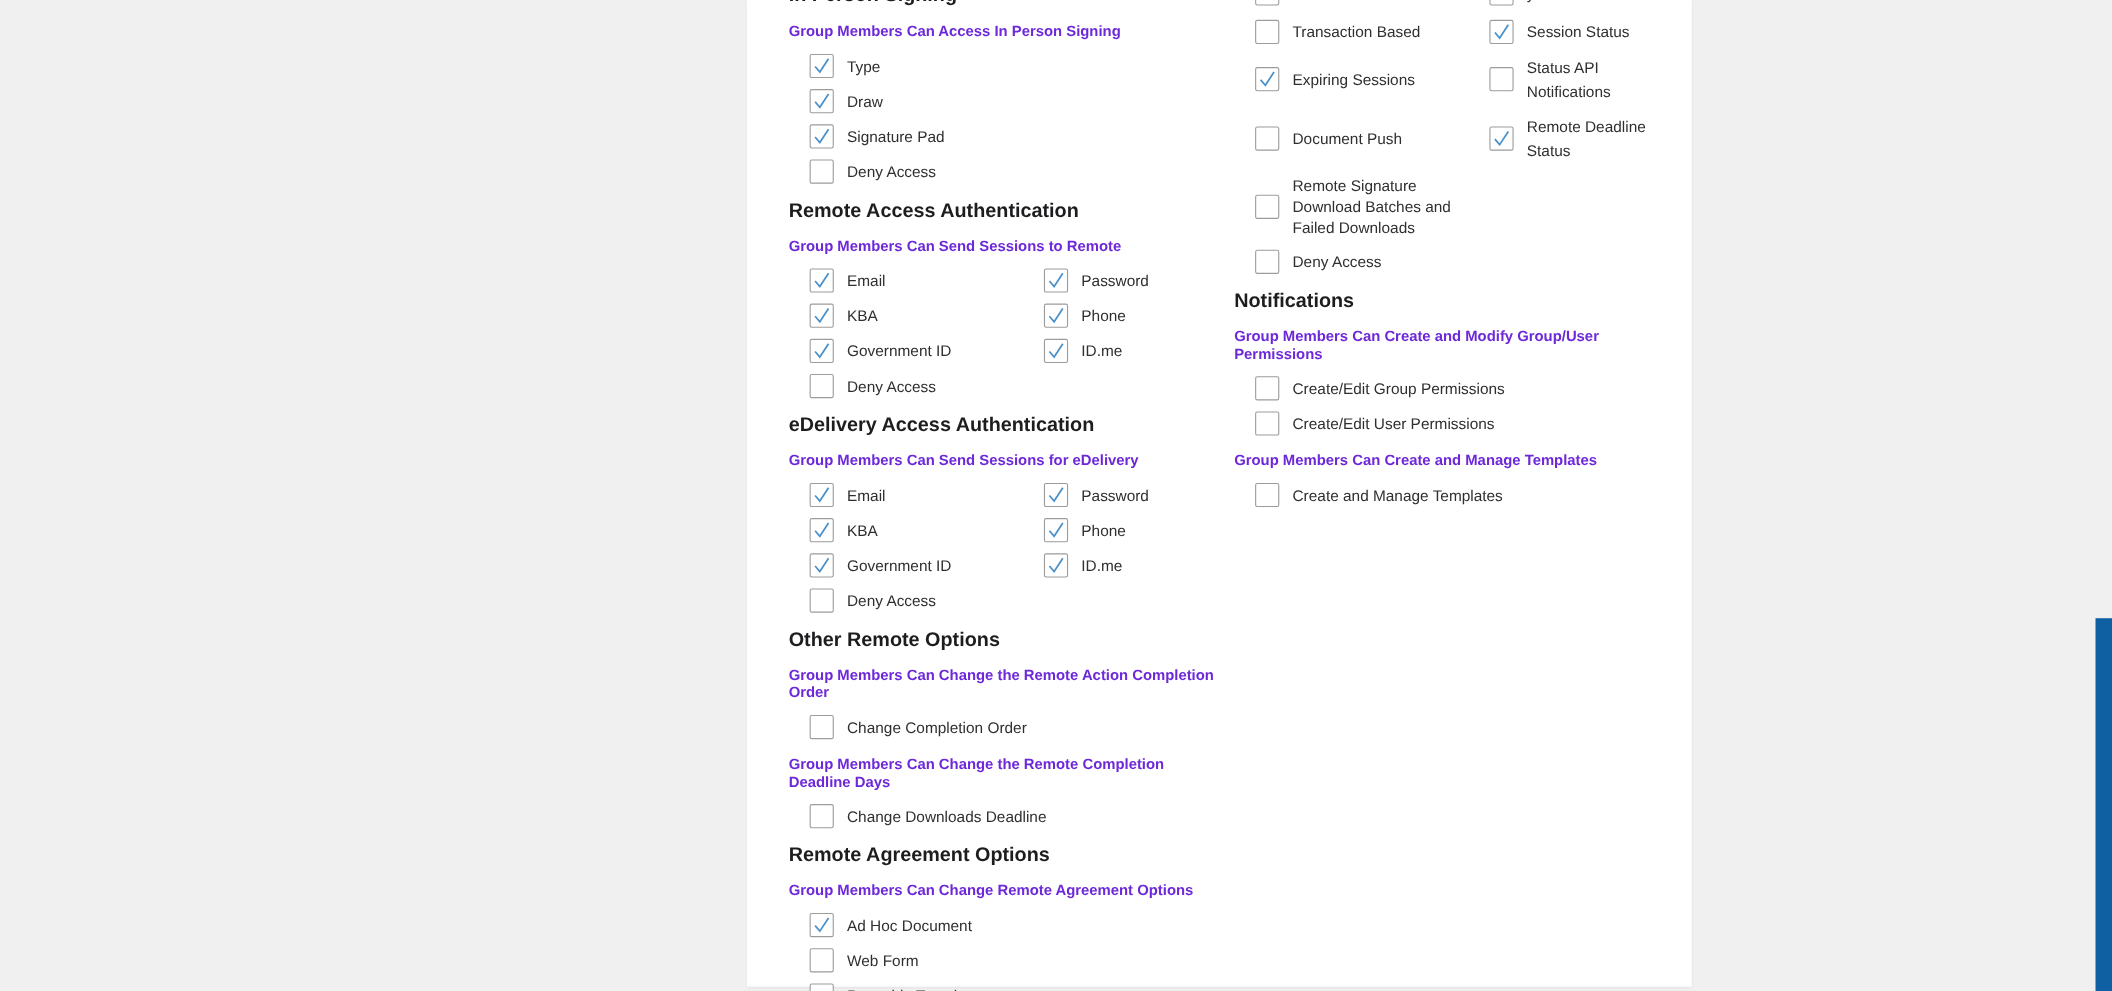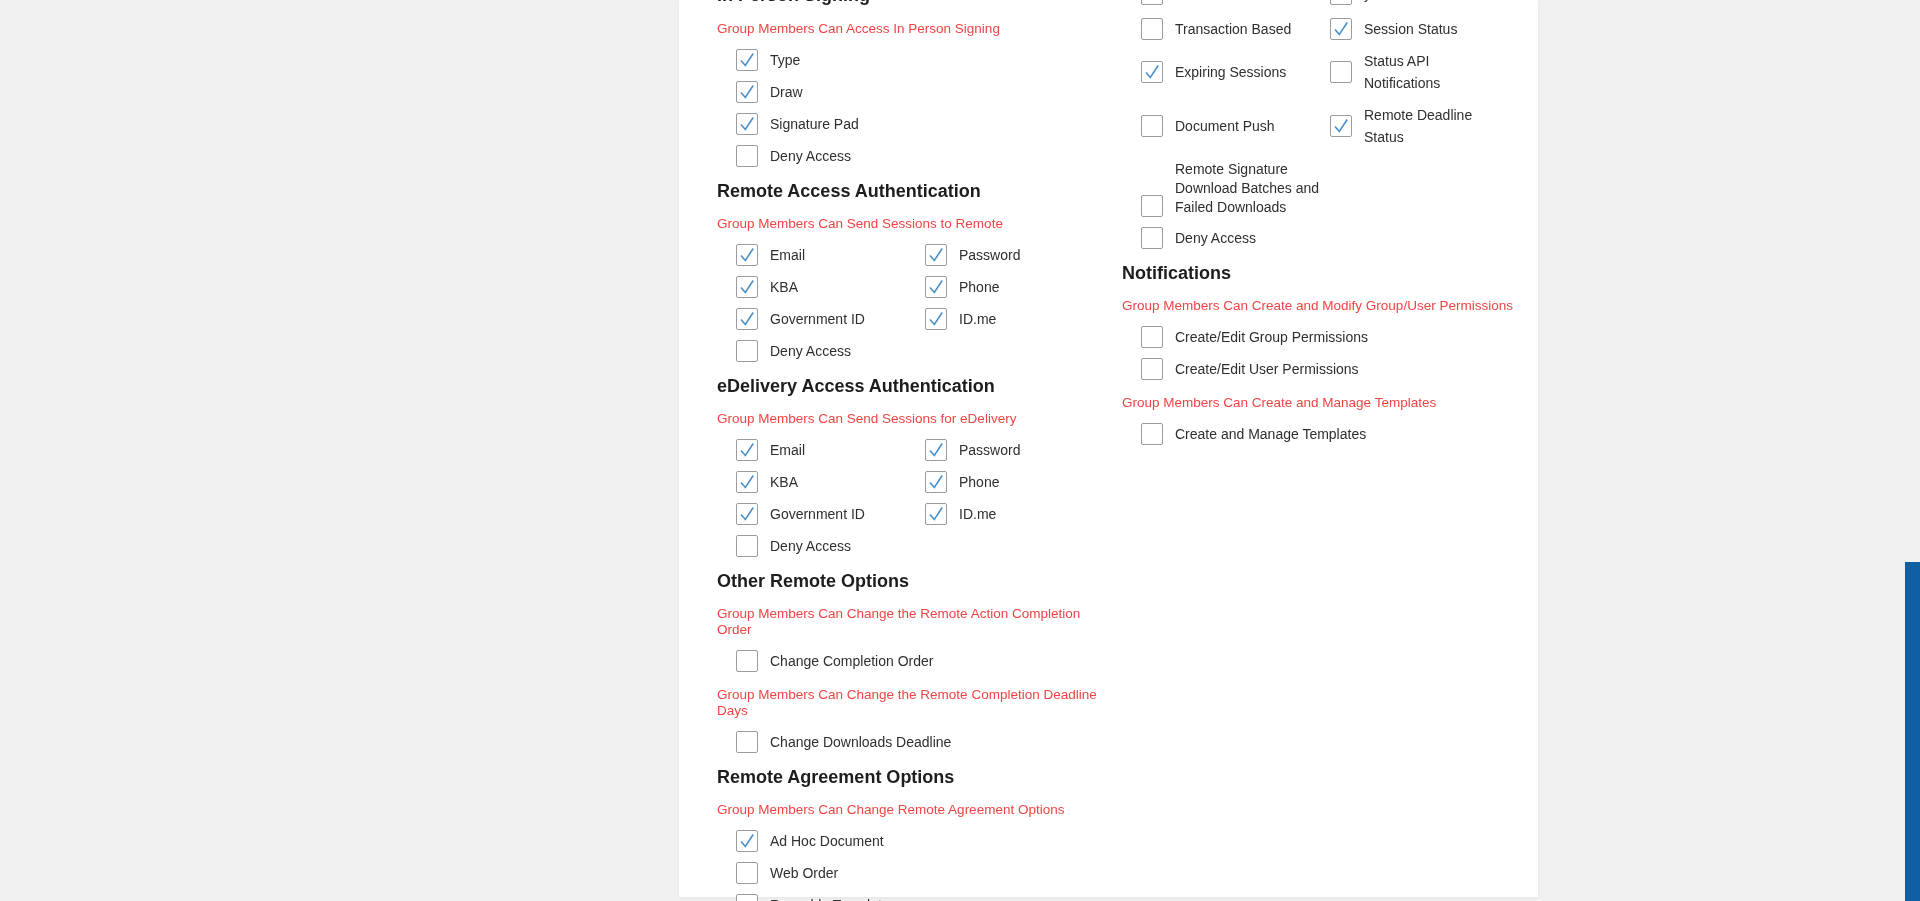--- a/index.html
+++ b/index.html
@@ -17,29 +17,29 @@
   .col-right{left:443px;width:412px;}
 
   .sec-header{
     font-size:18px;font-weight:bold;color:#1d1d1f;line-height:20px;
     margin:14px 0 6px;
   }
   .sec-header.clipped{height:6px;overflow:hidden;margin:0 0 6px;}
   .sec-header.clipped .sec-header-inner{margin-top:-15px;}
 
   .group-title{
-    font-size:13.5px;font-weight:normal;color:#ef4444;line-height:16px;
+    font-size:13.5px;font-weight:bold;color:#6d28d9;line-height:16px;
     margin:0 0 12px;
   }
   .group:not(:first-of-type){margin-top:15px;}
 
-  .cbrow{display:flex;margin-bottom:10px;}
+  .cbrow{display:flex;margin-bottom:10px;gap:24px;}
   .cell{display:flex;align-items:center;}
   .cbrow.pair .cell{width:189px;flex:none;}
-  .cell.multiline{align-items:flex-end;}
+  .cell.multiline{align-items:center;}
 
   .checkbox{
     position:relative;flex:none;width:20px;height:20px;margin-left:19px;margin-right:12px;
     background:#ffffff;border:1px solid #9c9c9c;border-radius:2px;cursor:pointer;
   }
   .checkbox .check{position:absolute;left:0;top:0;width:20px;height:20px;display:block;}
   .checkbox svg{display:block;}
 
   .cb-label{
     font-size:14px;color:#2f2f2f;line-height:22px;white-space:pre-line;
@@ -305,21 +305,21 @@
                     <polyline points="4,10.5 8.3,15.5 16.2,3.5" stroke="#4a91ca" stroke-width="1.6" fill="none"></polyline>
                   </svg>
                 </span>
               </span>
               <span class="cb-label">Ad Hoc Document</span>
             </div>
           </div>
           <div class="cbrow">
             <div class="cell">
               <span class="checkbox" role="checkbox" aria-checked="false"></span>
-              <span class="cb-label">Web Order</span>
+              <span class="cb-label">Web Form</span>
             </div>
           </div>
           <div class="cbrow">
             <div class="cell">
               <span class="checkbox" role="checkbox" aria-checked="false"></span>
               <span class="cb-label">Reusable Templates</span>
             </div>
           </div>
         </div>
       </section>

